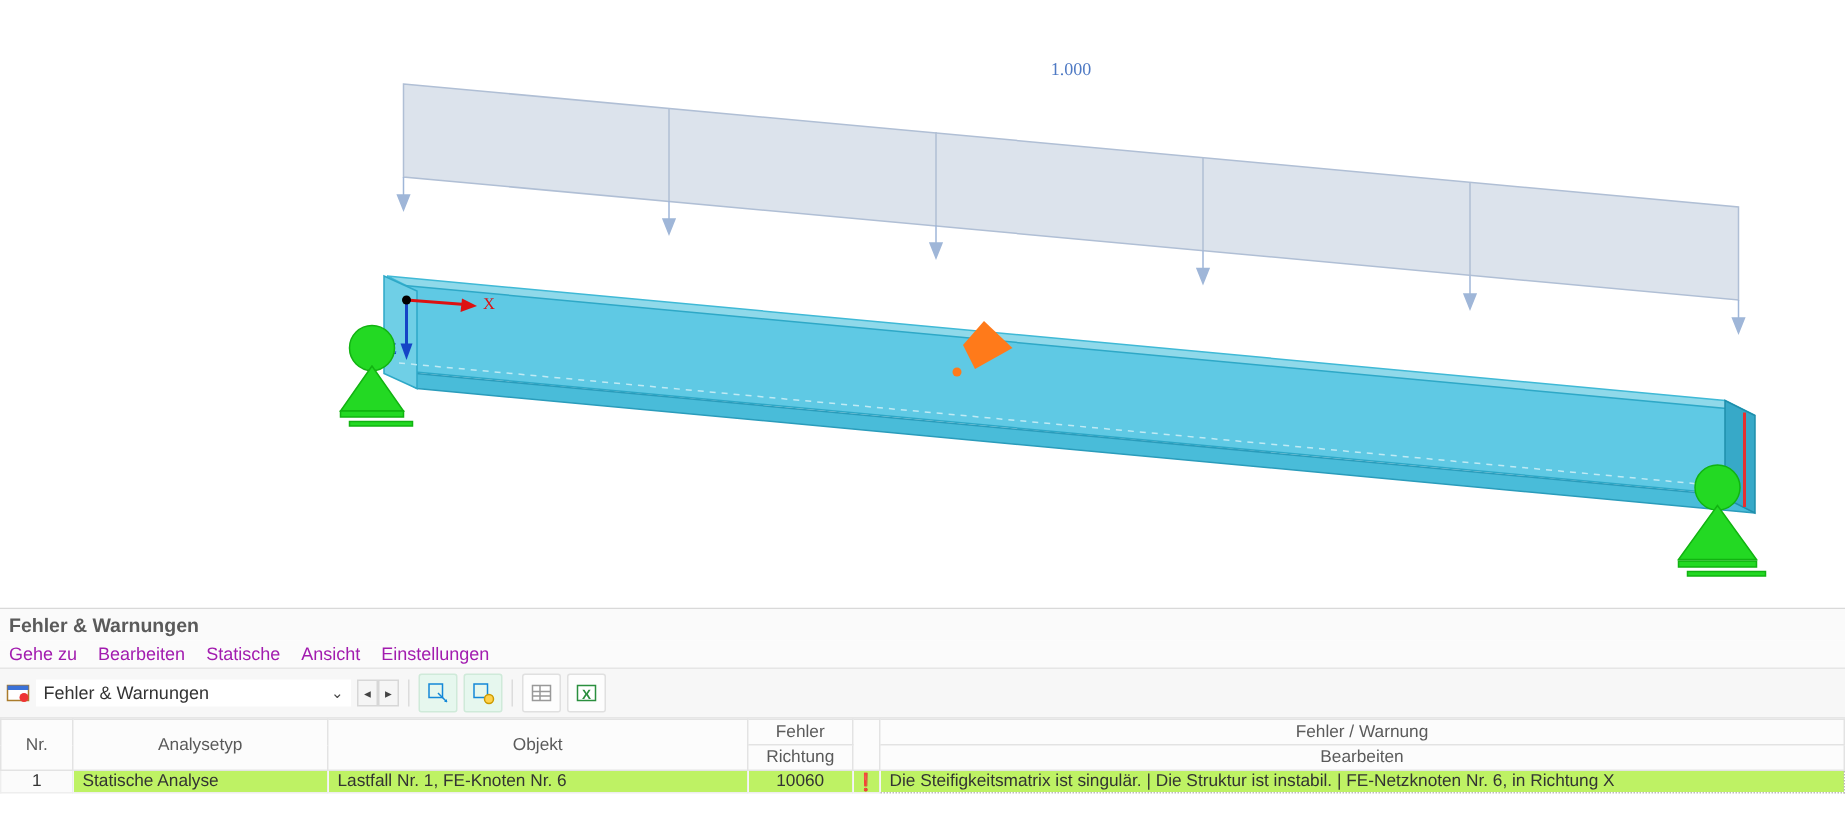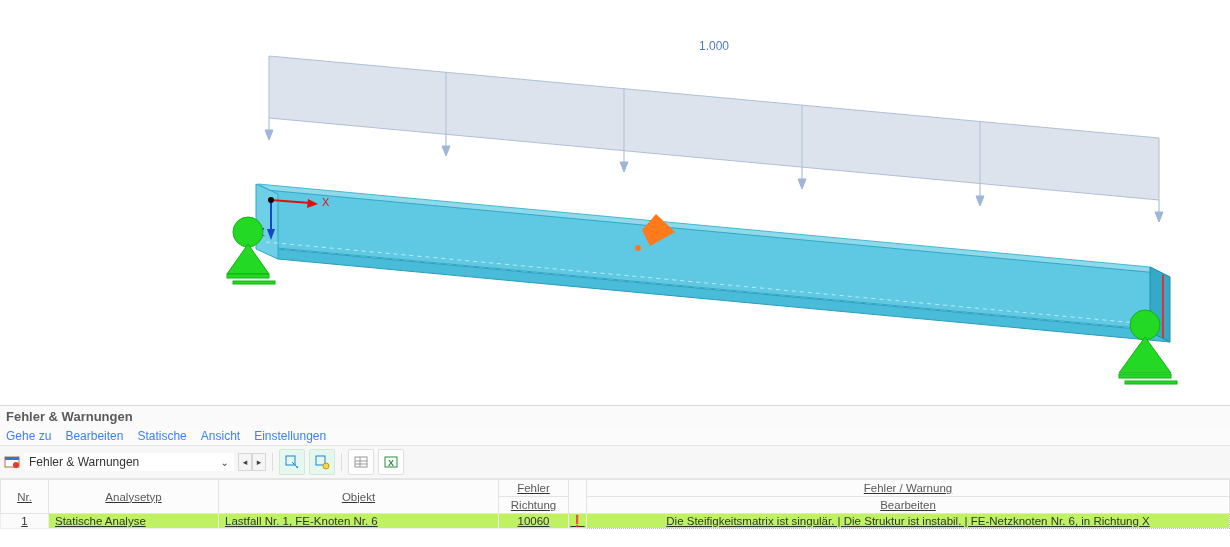--- a/index.html
+++ b/index.html
@@ -11,38 +11,39 @@
     font-size: 12px;
     color: #333;
     background: #fff;
     overflow: hidden;
   }
   .viewport {
     position: relative;
     width: 100%;
     height: 405px;
     background: #fff;
+    font-family: Liberation Serif, serif;
   }
   .viewport svg {
     position: absolute;
     top: 0; left: 0;
   }
   .panel-title {
     font-weight: 700;
     font-size: 13px;
     color: #5a5a5a;
     padding: 3px 6px;
     border-top: 1px solid #d9d9d9;
     background: #fafafa;
   }
   .menubar {
     display: flex;
     gap: 14px;
     padding: 2px 6px;
-    color: #3b82f6;
+    color: #a21caf;
     background: #fbfbfb;
     border-bottom: 1px solid #e6e6e6;
   }
   .toolbar {
     display: flex;
     align-items: center;
     padding: 3px 4px;
     gap: 4px;
     background: #f7f7f7;
     border-bottom: 1px solid #e6e6e6;
@@ -95,21 +96,20 @@
     background: #fdfdfd;
     display: inline-flex;
     align-items: center;
     justify-content: center;
     border-radius: 2px;
   }
   table.grid {
     width: 100%;
     border-collapse: collapse;
     table-layout: fixed;
-    text-decoration: underline;
   }
   table.grid th {
     font-weight: 400;
     font-size: 11.5px;
     color: #5a5a5a;
     background: #fcfcfc;
     border: 1px solid #e3e3e3;
     padding: 2px 6px;
     text-align: center;
   }
@@ -127,21 +127,20 @@
   .col-code  { width: 70px; text-align: right; }
   .col-icon  { width: 18px; text-align: center; padding:0 !important;}
   .col-desc  { }
   .err-flag {
     color: #e03030;
     font-weight: 700;
   }
   .desc-cell {
     border-style: dotted !important;
     border-color: #bbb !important;
-    text-align: center;
   }
 </style>
 </head>
 <body>
 
 <div class="viewport">
   <svg width="1230" height="405" viewBox="0 0 1230 405">
 
     <g>
 

